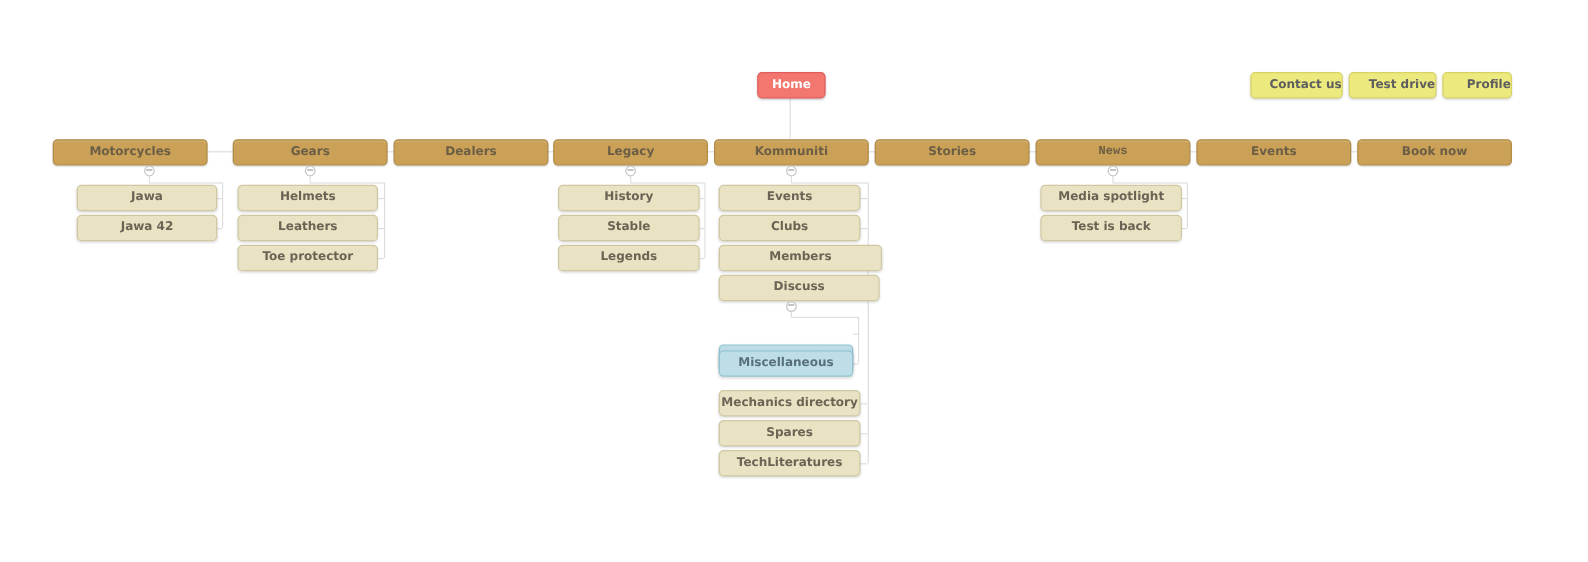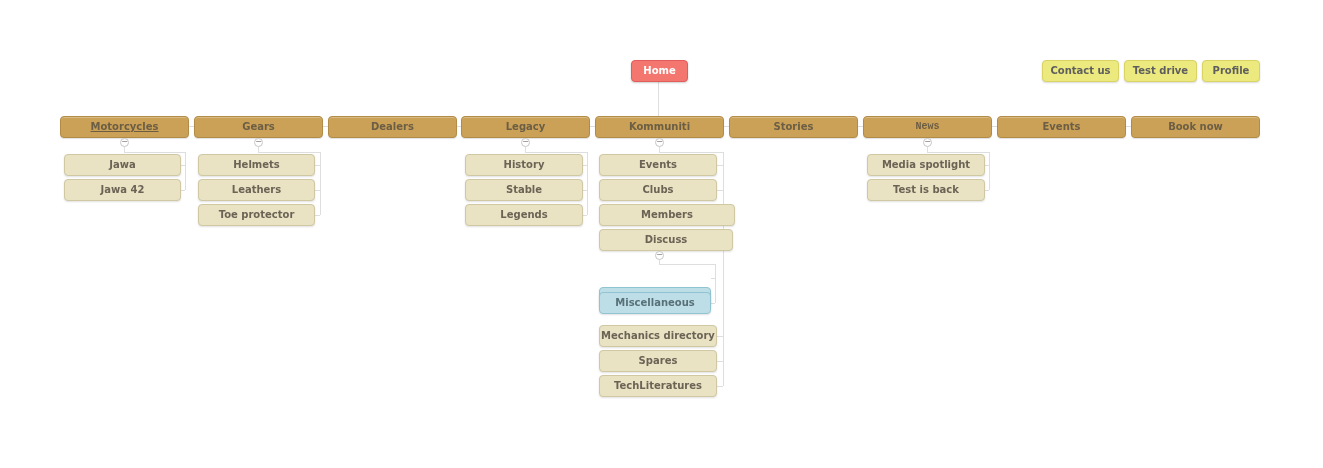--- a/index.html
+++ b/index.html
@@ -7,21 +7,21 @@
           font-family:"DejaVu Sans","Liberation Sans",sans-serif;}
   .box{position:absolute;box-sizing:border-box;height:22px;line-height:20px;text-align:center;
        border-radius:4px;font-weight:bold;font-size:10px;z-index:2;white-space:nowrap;overflow:hidden;}
   .gold{background:#cba158;border:1px solid #b28c46;color:#6b5e44;
         box-shadow:inset 0 1px 0 rgba(255,255,255,.28), 0 1px 1px rgba(0,0,0,.12);}
   .cream{background:#e9e3c4;border:1px solid #cfc8a3;color:#6c6355;
         box-shadow:0 1px 2px rgba(0,0,0,.12);text-align:center;}
   .blue{background:#bedee7;border:1px solid #90c4d2;color:#587078;
         box-shadow:0 1px 2px rgba(0,0,0,.12);}
   .yellow{background:#ece97e;border:1px solid #d8d363;color:#5e5e5e;
-        box-shadow:0 1px 2px rgba(0,0,0,.15);}
+        box-shadow:0 1px 2px rgba(0,0,0,.15);text-align:right;}
   .red{background:#f3776e;border:1px solid #e25c5b;color:#ffffff;
         box-shadow:0 1px 2px rgba(0,0,0,.2);}
   .hline,.vline{position:absolute;background:#dedede;z-index:0;}
   .hline{height:1px;}
   .vline{width:1px;}
   .toggle{position:absolute;width:9px;height:9px;box-sizing:border-box;border-radius:50%;
           background:#fff;border:1px solid #c6c6c6;z-index:3;color:#9a9a9a;
           font-size:8px;line-height:6px;font-weight:bold;text-align:center;cursor:pointer;}
 </style>
 </head>
@@ -81,21 +81,21 @@
   <span class="toggle" style="left:655px;top:138px;">−</span>
   <span class="toggle" style="left:923px;top:138px;">−</span>
   <span class="toggle" style="left:655px;top:251px;">−</span>
 
   <div class="box red" style="left:631px;top:60px;width:57px;">Home</div>
 
   <div class="box yellow" style="left:1042px;top:60px;width:77px;">Contact us</div>
   <div class="box yellow" style="left:1124px;top:60px;width:73px;">Test drive</div>
   <div class="box yellow" style="left:1202px;top:60px;width:58px;">Profile</div>
 
-  <div class="box gold" style="left:60px;top:116px;width:129px;text-decoration:underline;">Motorcycles</div>
+  <div class="box gold" style="left:44px;top:116px;width:129px;">Motorcycles</div>
   <div class="box gold" style="left:194px;top:116px;width:129px;">Gears</div>
   <div class="box gold" style="left:328px;top:116px;width:129px;">Dealers</div>
   <div class="box gold" style="left:461px;top:116px;width:129px;">Legacy</div>
   <div class="box gold" style="left:595px;top:116px;width:129px;">Kommuniti</div>
   <div class="box gold" style="left:729px;top:116px;width:129px;">Stories</div>
   <div class="box gold" style="left:863px;top:116px;width:129px;font-family:Liberation Mono, monospace;">News</div>
   <div class="box gold" style="left:997px;top:116px;width:129px;">Events</div>
   <div class="box gold" style="left:1131px;top:116px;width:129px;">Book now</div>
 
   <div class="box cream" style="left:64px;top:154px;width:117px;">Jawa</div>

